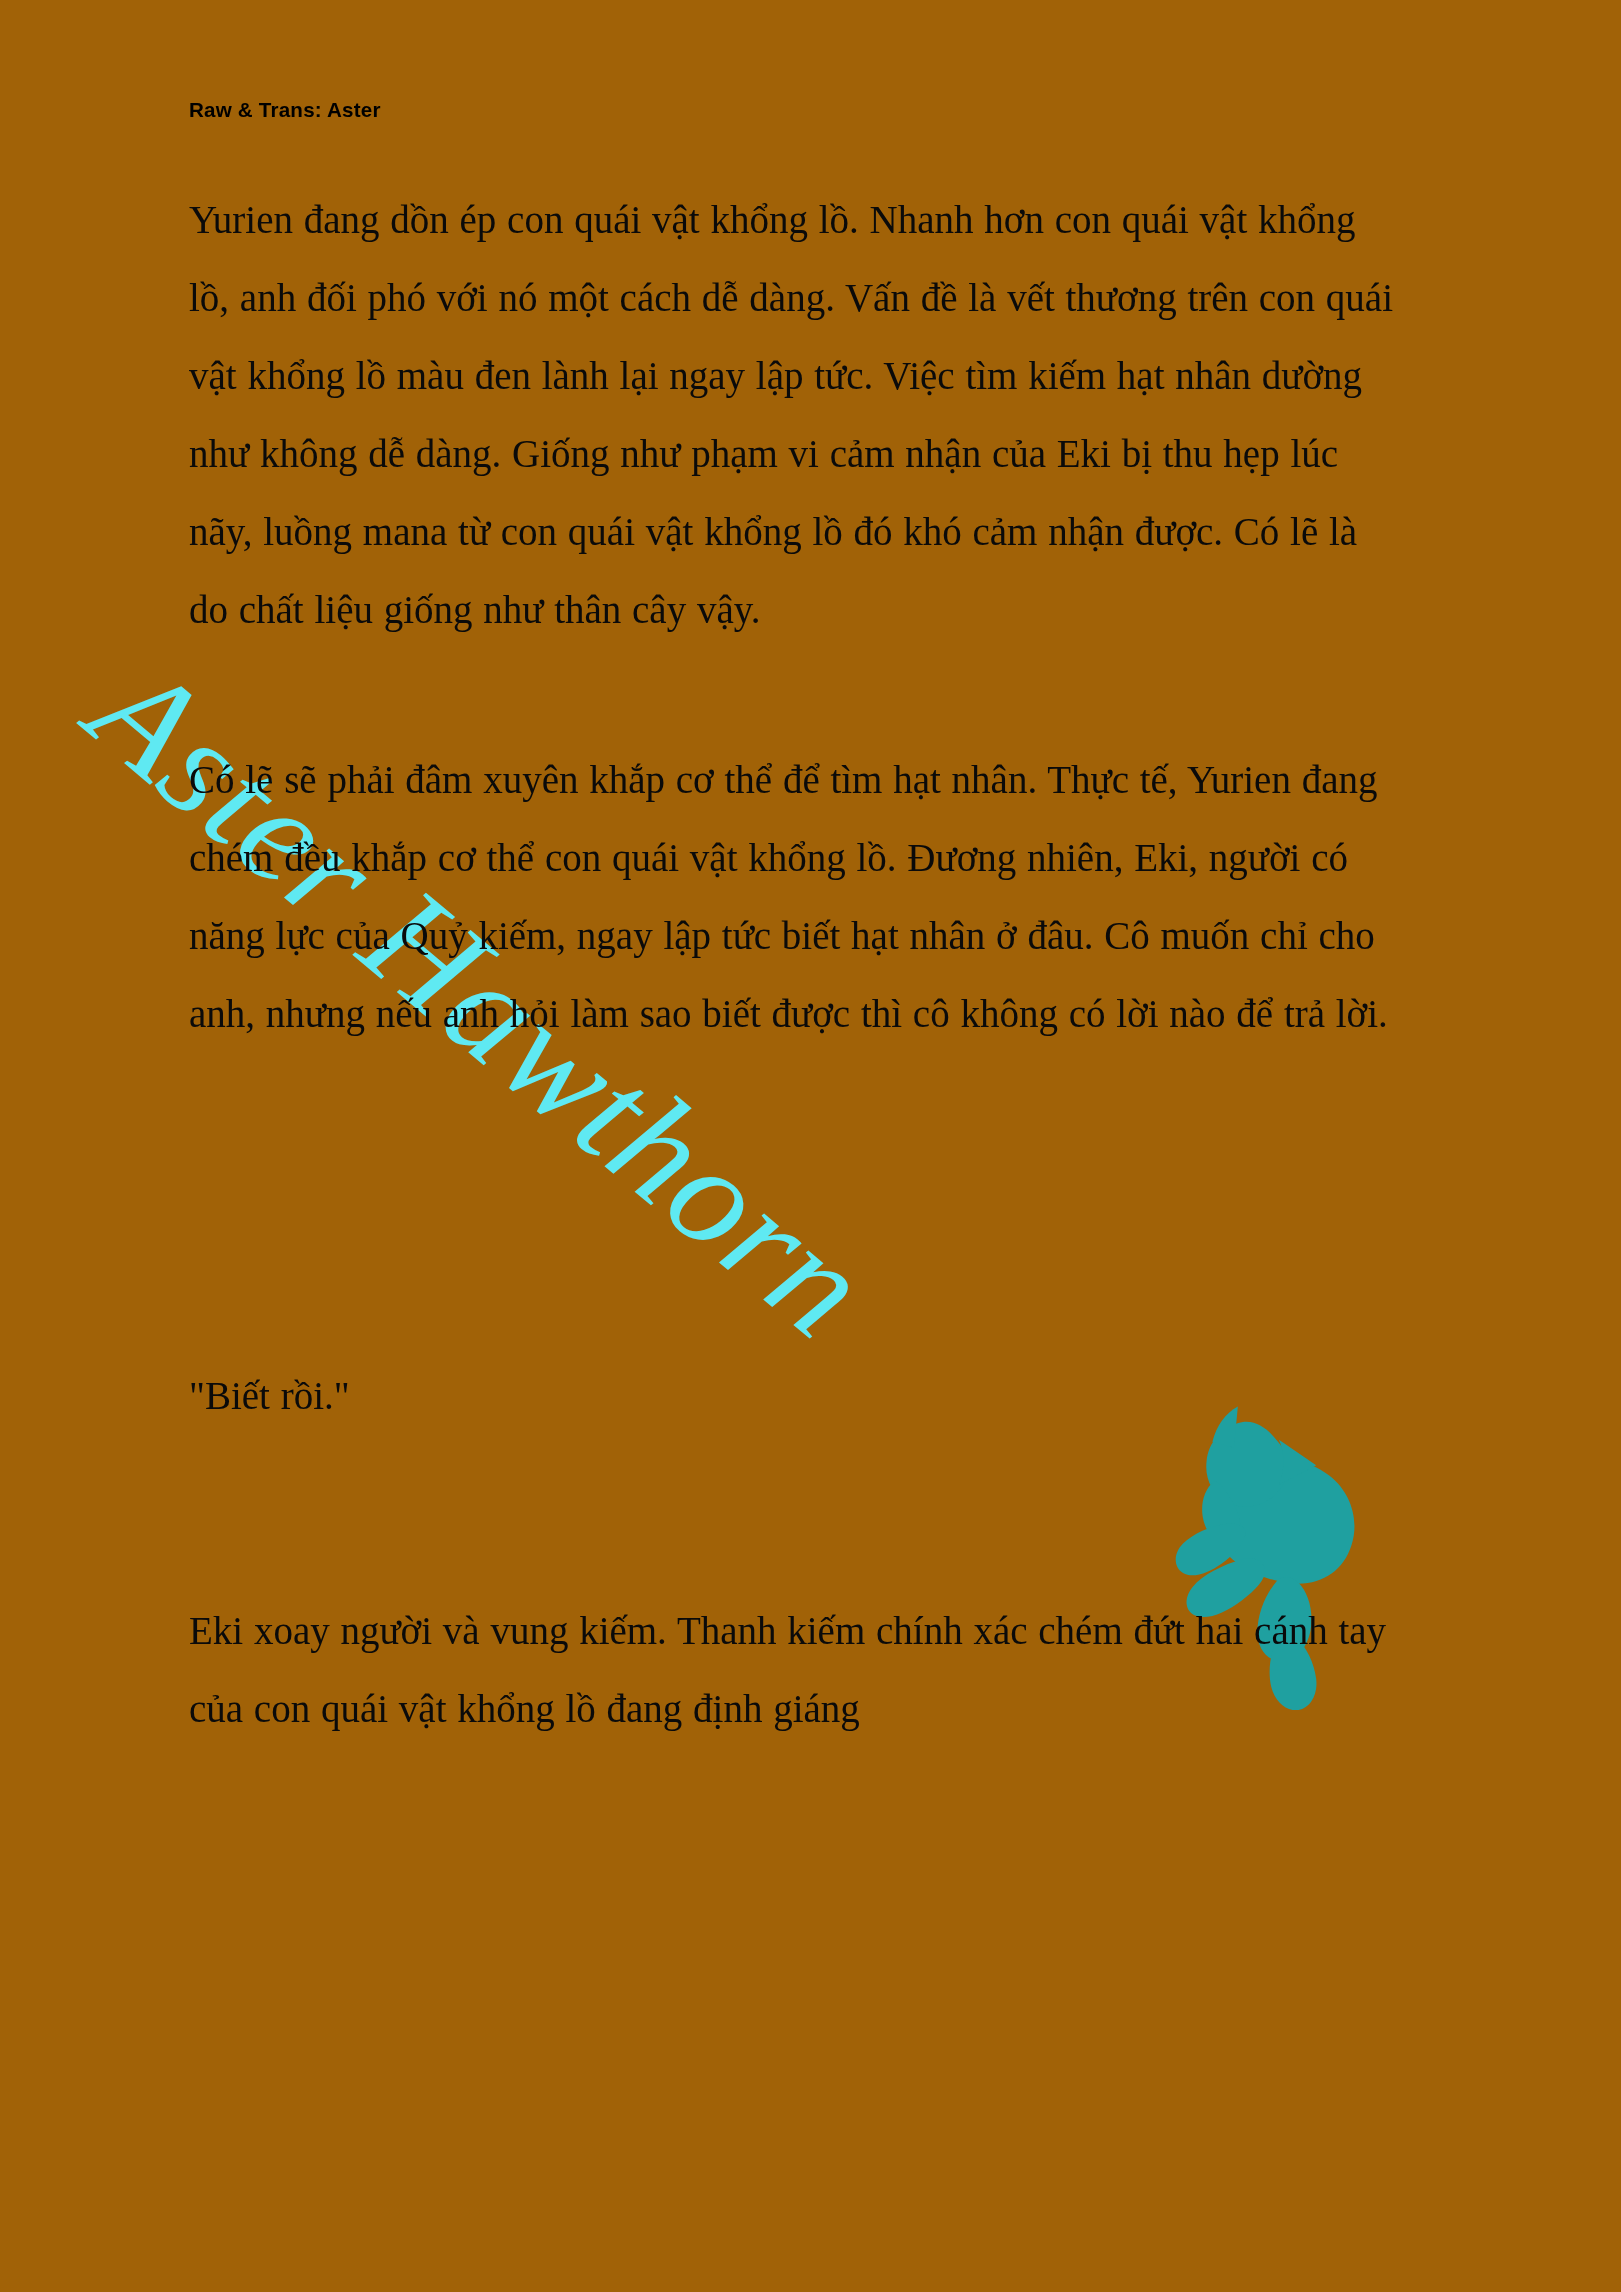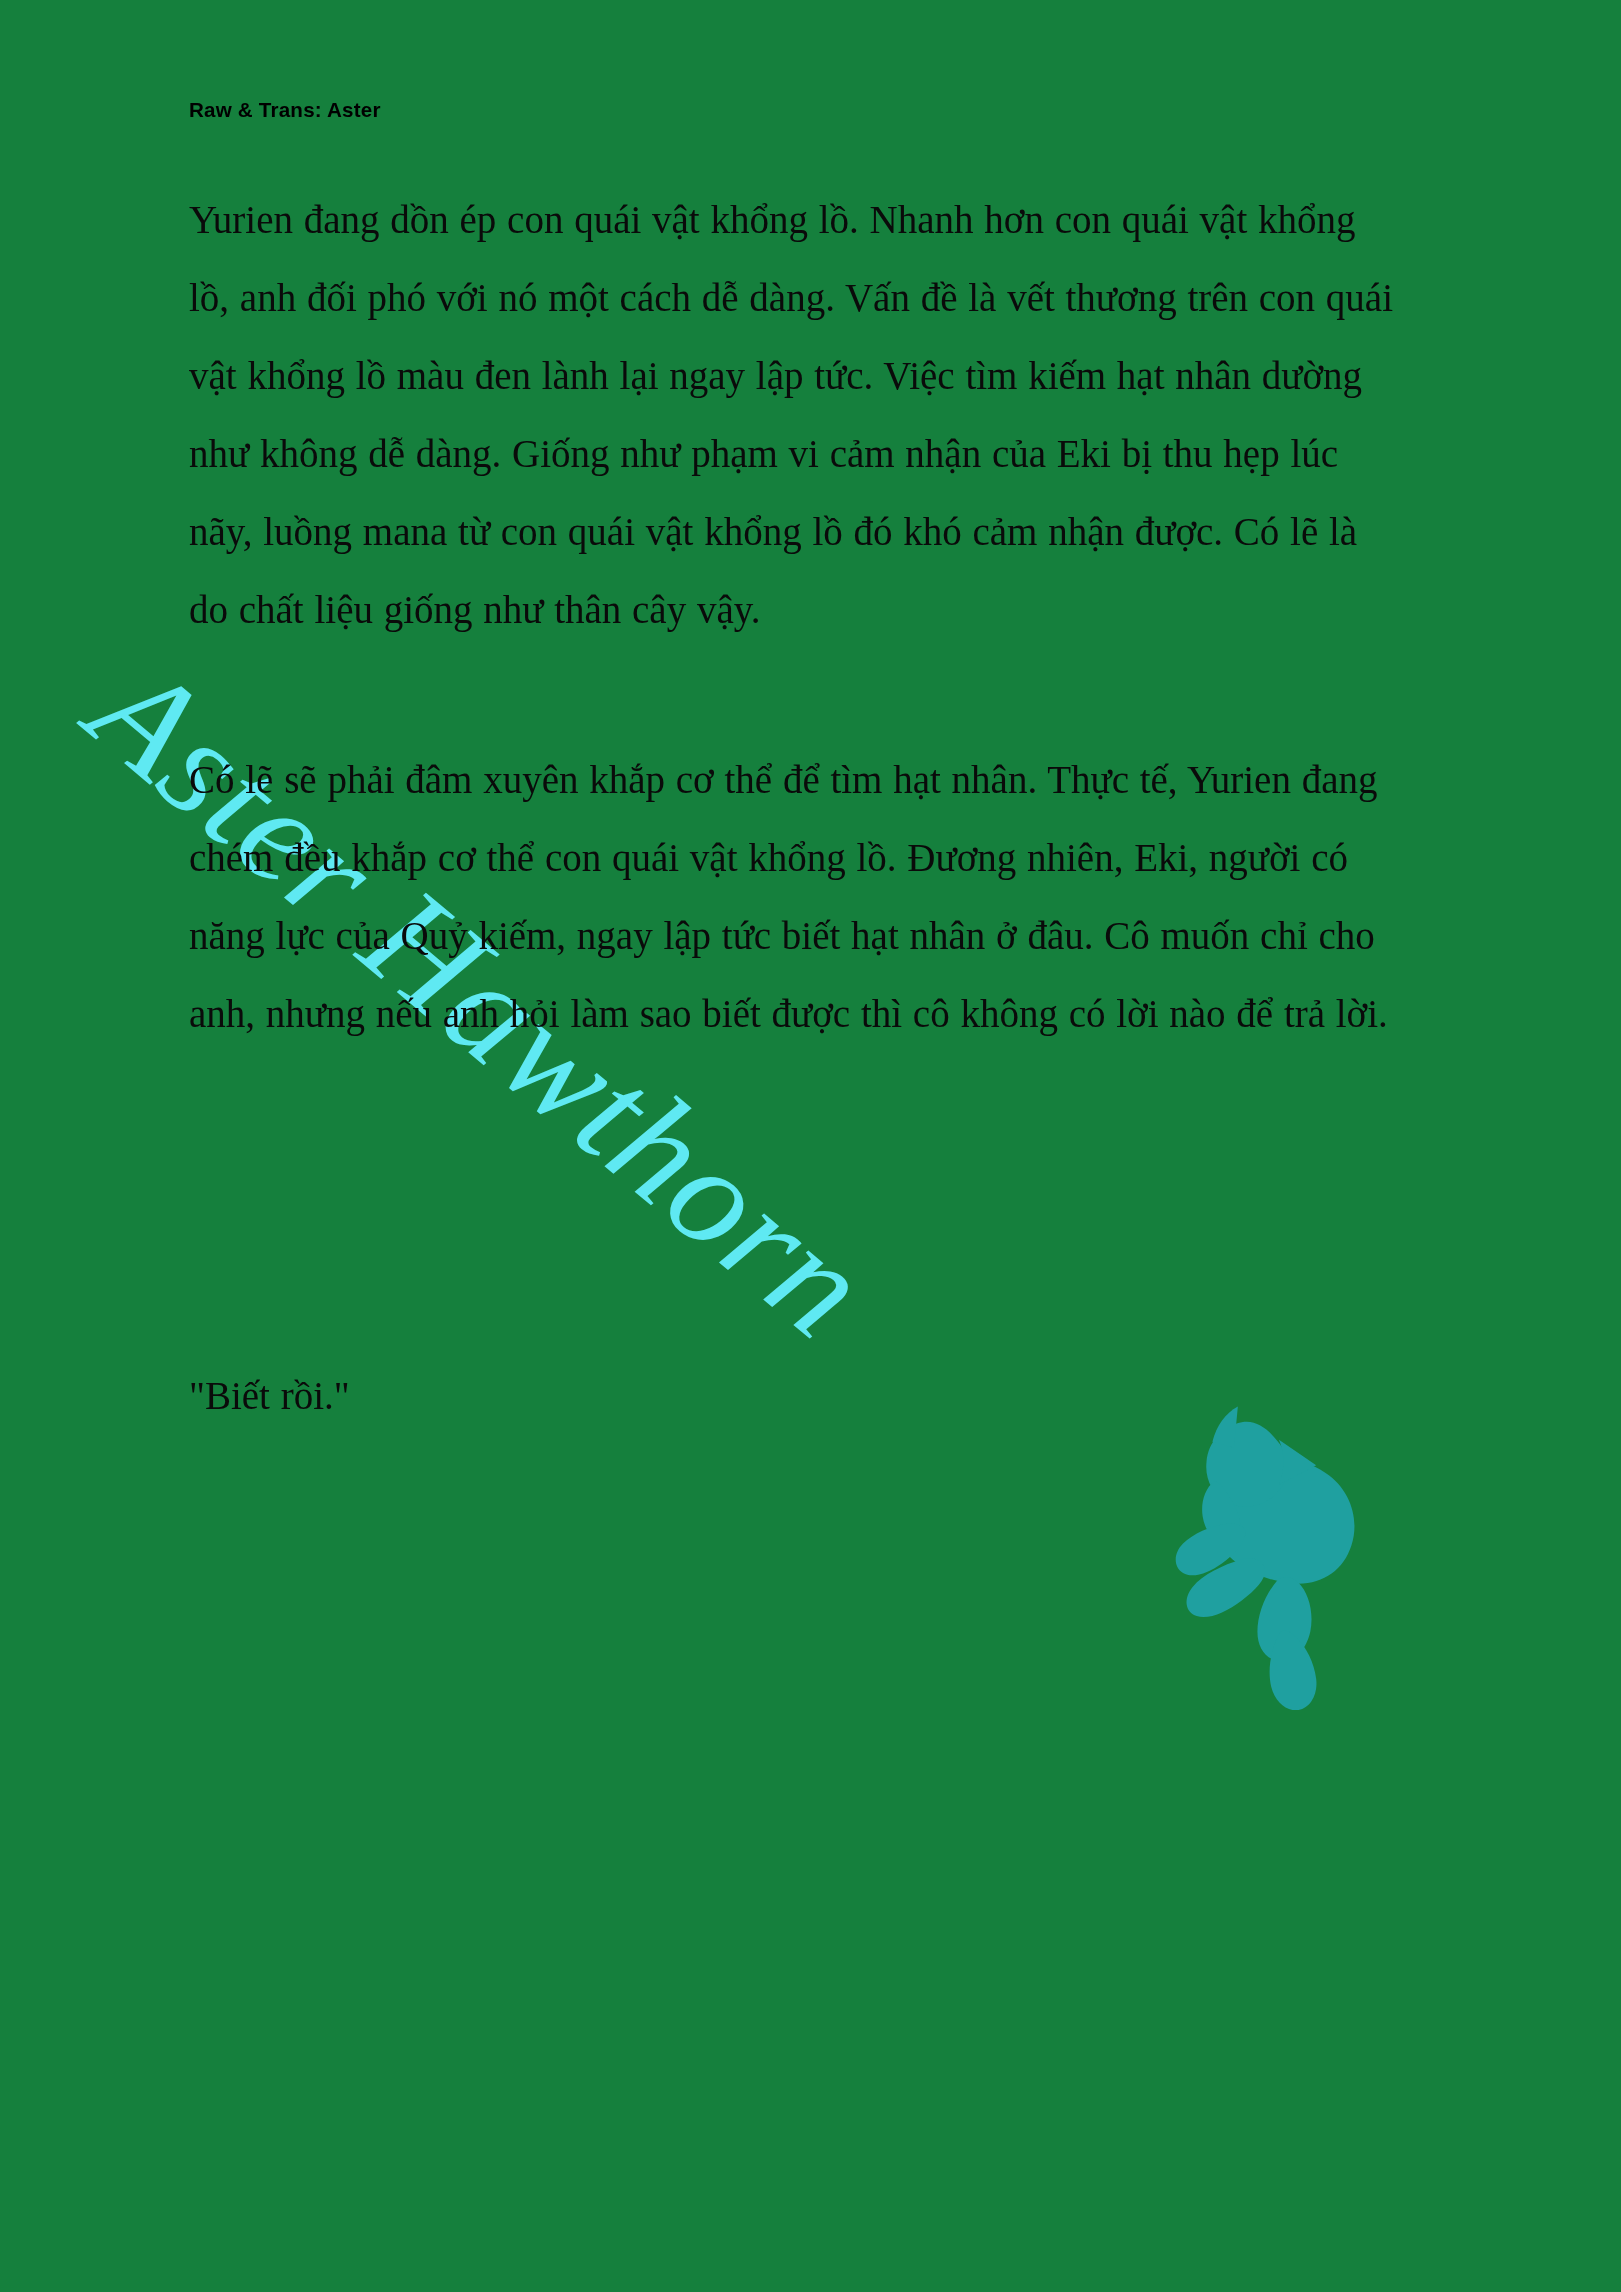--- a/index.html
+++ b/index.html
@@ -13,21 +13,21 @@
     width: 1621px;
     height: 2293px;
     position: relative;
     overflow: hidden;
     font-family: "Liberation Serif", "DejaVu Serif", serif;
   }
 
   .page {
     position: absolute;
     inset: 0;
-    background: #15803d;
+    background: #a16207;
     overflow: hidden;
   }
 
   
   .page-header {
     position: absolute;
     top: 98px;
     left: 189px;
     font-family: "Liberation Sans", "DejaVu Sans", sans-serif;
     font-size: 20.6px;
@@ -163,16 +163,17 @@
   </div>
 
   <div class="content">
     <p class="para">Yurien đang dồn ép con quái vật khổng lồ. Nhanh hơn con quái vật khổng lồ, anh đối phó với nó một cách dễ dàng. Vấn đề là vết thương trên con quái vật khổng lồ màu đen lành lại ngay lập tức. Việc tìm kiếm hạt nhân dường như không dễ dàng. Giống như phạm vi cảm nhận của Eki bị thu hẹp lúc nãy, luồng mana từ con quái vật khổng lồ đó khó cảm nhận được. Có lẽ là do chất liệu giống như thân cây vậy.</p>
     <div class="gap-lg"></div>
     <p class="para">Có lẽ sẽ phải đâm xuyên khắp cơ thể để tìm hạt nhân. Thực tế, Yurien đang chém đều khắp cơ thể con quái vật khổng lồ. Đương nhiên, Eki, người có năng lực của Quỷ kiếm, ngay lập tức biết hạt nhân ở đâu. Cô muốn chỉ cho anh, nhưng nếu anh hỏi làm sao biết được thì cô không có lời nào để trả lời.</p>
     <div class="gap-xl"></div>
     <div class="gap-xxl"></div>
     <p class="para">"Biết rồi."</p>
     <div class="gap-xxl"></div>
+    <p class="para">Eki xoay người và vung kiếm. Thanh kiếm chính xác chém đứt hai cánh tay của con quái vật khổng lồ đang định giáng</p>
   </div>
 
 </div>
 
 
 </body></html>

